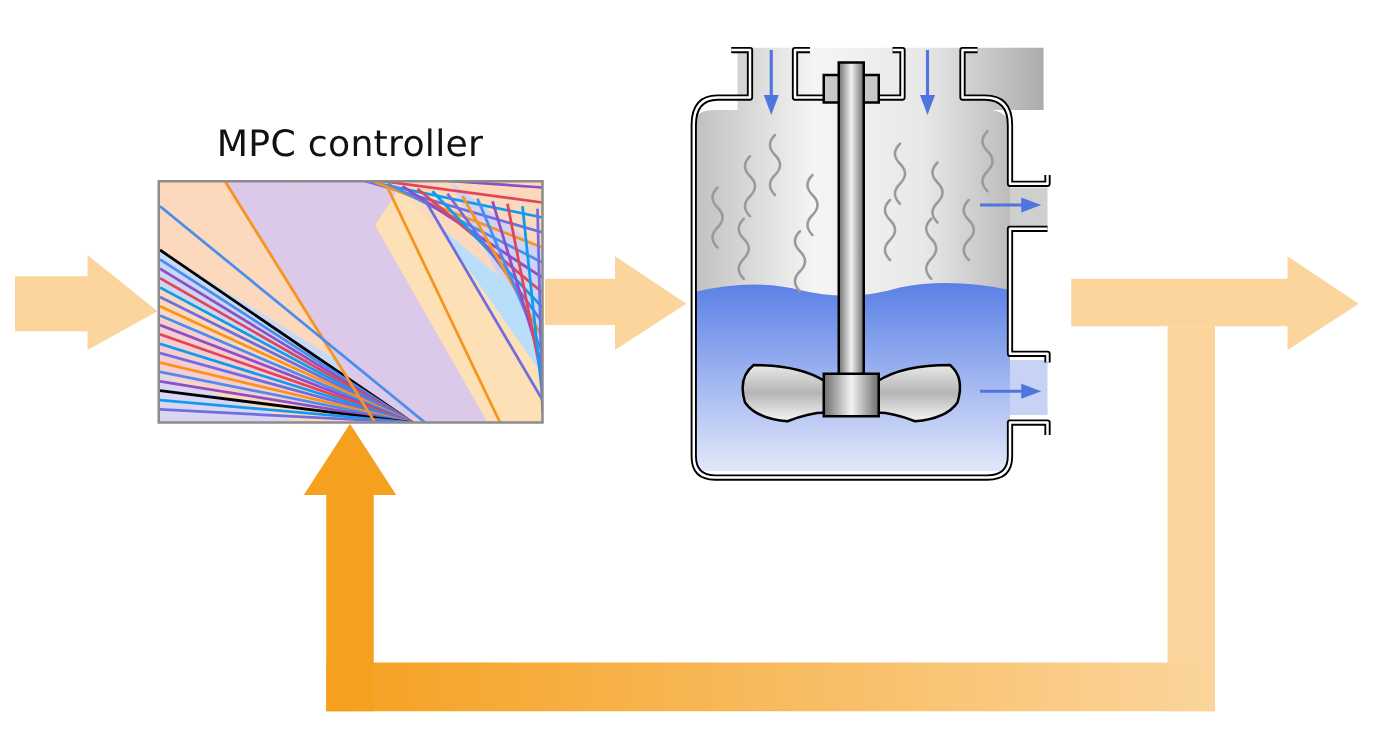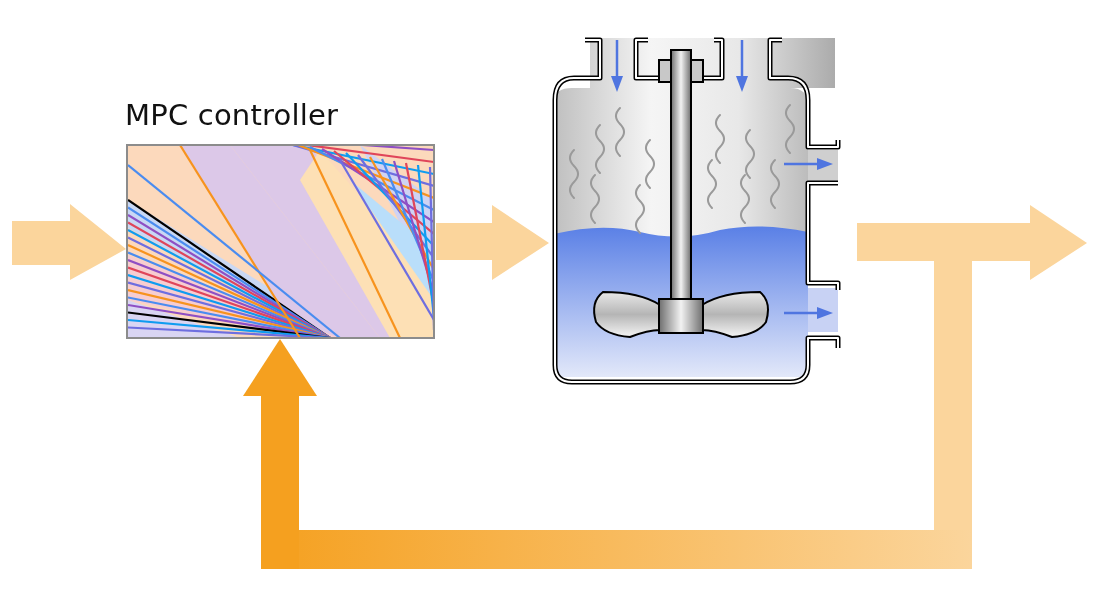--- a/index.html
+++ b/index.html
@@ -1,19 +1,19 @@
 <!DOCTYPE html>
 <html><head>
 <meta charset="utf-8">
 <style>
   html, body { margin: 0; padding: 0; background: #ffffff; }
   body { width: 1100px; height: 600px; position: relative; overflow: hidden;
          font-family: "DejaVu Sans", "Liberation Sans", sans-serif; }
   #canvas { position: absolute; left: 0; top: 0; }
-  .title { position: absolute; left: 125px; top: 98px; width: 310px; 
+  .title { position: absolute; left: 125px; top: 98px; width: 310px; text-align: center;
            font-size: 29px; color: #111111; font-family: "DejaVu Sans", sans-serif; letter-spacing: 0.2px; }
 </style>
 </head>
 <body>
 
 <div class="title">MPC controller</div>
 
 <svg id="canvas" width="1100" height="600" viewBox="0 0 1100 600">
   <defs>
     <linearGradient id="fbGrad" x1="0" y1="0" x2="1" y2="0">

